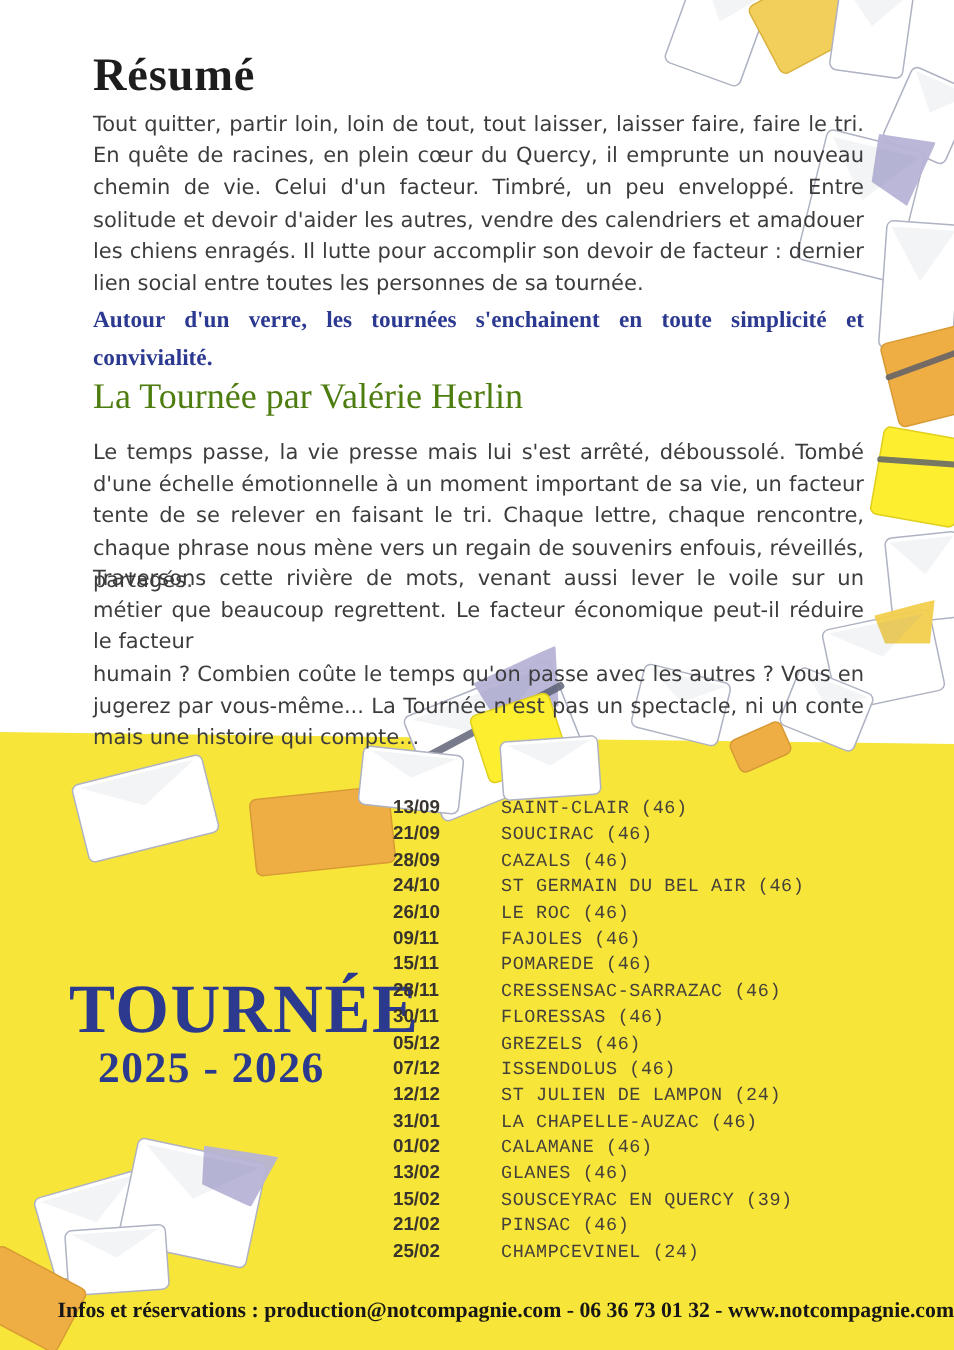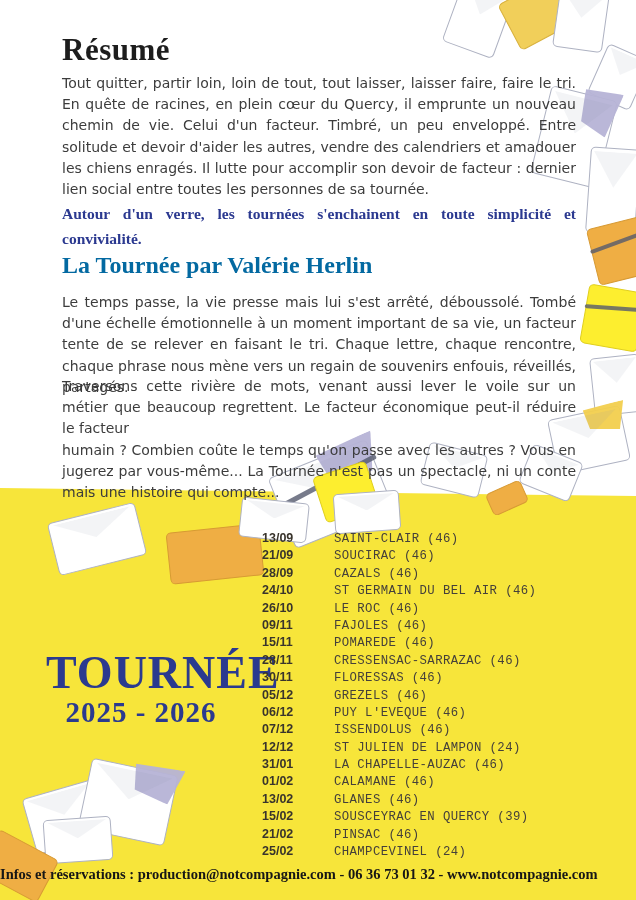--- a/index.html
+++ b/index.html
@@ -19,21 +19,21 @@
     text-align:justify;color:#3c3c3c;z-index:3;
   }
   .p-resume{top:73px;}
   .highlight{
     top:201px;left:62px;width:514px;
     font-family:"Liberation Serif",serif;font-weight:bold;font-size:15.5px;
     line-height:25px;color:#2b3990;text-align:justify;z-index:3;
   }
   .section-title{
     top:252px;left:62px;font-family:"Liberation Serif",serif;
-    font-weight:bold;font-size:24px;color:#0369a1;z-index:3;
+    font-weight:normal;font-size:24px;color:#4d7c0f;z-index:3;
   }
   .p-tournee1{top:292px;}
   .p-tournee2{top:376px;white-space:pre-line;}
   
   .yellow-band{
     position:absolute;left:0;top:486px;width:636px;height:414px;
     background:#f7e53a;z-index:1;
     clip-path:polygon(0 2px,100% 10px,100% 414px,0 414px);
   }
   
@@ -47,21 +47,21 @@
   .show-row{display:flex;align-items:baseline;height:17.4px;}
   .show-date{
     width:62px;font-family:"Liberation Sans",sans-serif;font-weight:bold;
     font-size:12.5px;color:#39342c;flex:none;
   }
   .show-venue{
     margin-left:10px;font-family:Liberation Mono, monospace;
     font-size:12.3px;letter-spacing:.4px;color:#45403a;white-space:nowrap;
   }
   .footer{
-    position:absolute;left:0;top:866px;width:636px;text-align:left;
+    position:absolute;left:0;top:866px;width:636px;text-align:right;
     font-family:"Liberation Serif",serif;font-weight:bold;font-size:14.5px;
     color:#161616;z-index:3;
   }
   
   .env{
     position:absolute;background:#ffffff;border:1.6px solid #aeb2c2;
     border-radius:5px;z-index:2;
   }
   .env::after{ 
     content:"";position:absolute;left:5%;right:5%;top:4%;height:42%;
@@ -177,24 +177,20 @@
     </div>
       <div class="show-row">
       <span class="show-date">30/11</span>
       <span class="show-venue">FLORESSAS (46)</span>
     </div>
       <div class="show-row">
       <span class="show-date">05/12</span>
       <span class="show-venue">GREZELS (46)</span>
     </div>
       <div class="show-row">
-      <span class="show-date">06/12</span>
-      <span class="show-venue">PUY L'EVEQUE (46)</span>
-    </div>
-      <div class="show-row">
       <span class="show-date">07/12</span>
       <span class="show-venue">ISSENDOLUS (46)</span>
     </div>
       <div class="show-row">
       <span class="show-date">12/12</span>
       <span class="show-venue">ST JULIEN DE LAMPON (24)</span>
     </div>
       <div class="show-row">
       <span class="show-date">31/01</span>
       <span class="show-venue">LA CHAPELLE-AUZAC (46)</span>

